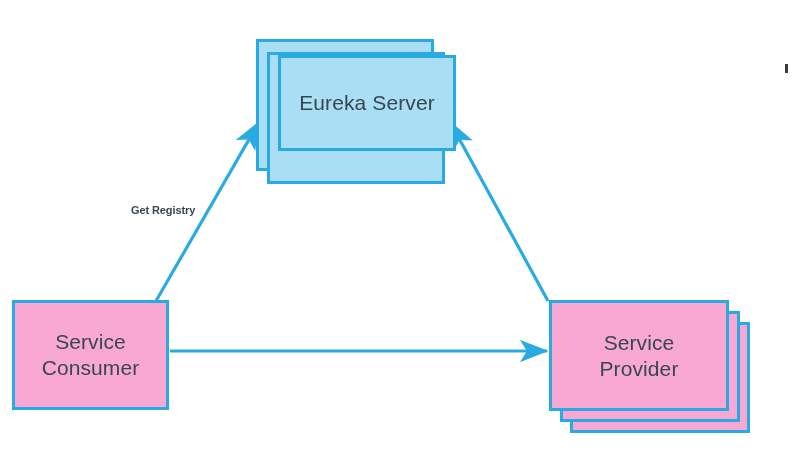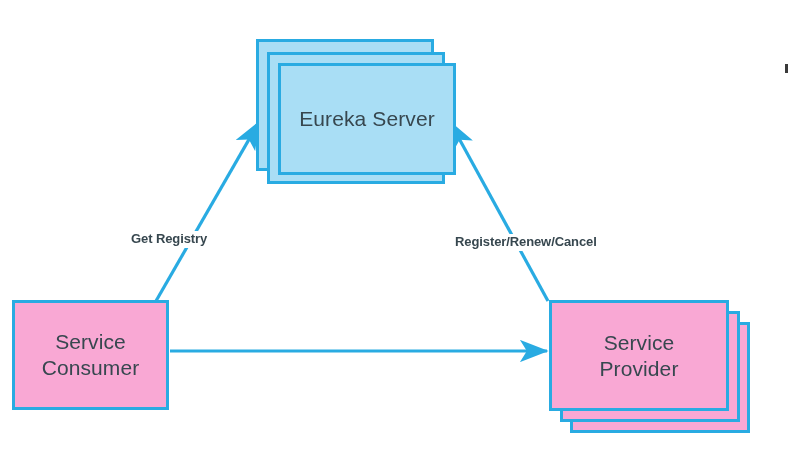--- a/index.html
+++ b/index.html
@@ -47,28 +47,27 @@
     color: #37474f;
     font-size: 21px;
     line-height: 1.22;
     letter-spacing: 0.1px;
     white-space: pre-line;
     font-weight: 400;
   }
   .edge-label {
     position: absolute;
     color: #37474f;
-    font-size: 13px;
+    font-size: 11px;
     font-weight: 700;
     letter-spacing: -0.1px;
     white-space: nowrap;
     background: #ffffff;
     padding: 1px 3px;
     line-height: 1.15;
-    margin-top: 28px;
   }
   .artifact {
     position: absolute;
     background: #3a3a3a;
     width: 3px;
     height: 9px;
   }
 </style>
 </head>
 <body>
@@ -84,36 +83,35 @@
 
     <line x1="156" y1="301" x2="259" y2="122" stroke="#29abe2" stroke-width="3.2" marker-end="url(#arrowhead)"></line>
 
     <line x1="548" y1="301" x2="450" y2="122" stroke="#29abe2" stroke-width="3.2" marker-end="url(#arrowhead)"></line>
 
     <line x1="170" y1="351" x2="547" y2="351" stroke="#29abe2" stroke-width="3.2" marker-end="url(#arrowhead)"></line>
   </svg>
 
   <div class="node-box blue-card" style="left:256px; top:39px; width:178px; height:132px;"></div>
   <div class="node-box blue-card" style="left:267px; top:52px; width:178px; height:132px;"></div>
-  <div class="node-box blue-card" style="left:278px; top:63px; width:178px; height:112px;">
+  <div class="node-box blue-card" style="left:278px; top:55px; width:178px; height:96px;">
     <span class="node-label">Eureka Server</span>
   </div>
 
   <div class="node-box yellow-card" style="left:12px; top:300px; width:157px; height:110px;">
     <span class="node-label">Service
 Consumer</span>
   </div>
 
   <div class="node-box yellow-card" style="left:570px; top:322px; width:180px; height:111px;"></div>
   <div class="node-box yellow-card" style="left:560px; top:311px; width:180px; height:111px;"></div>
   <div class="node-box yellow-card" style="left:549px; top:300px; width:180px; height:111px;">
     <span class="node-label">Service
 Provider</span>
   </div>
 
   <div class="edge-label" style="left:128px; top:203px;">Get Registry</div>
 
-  <div class="edge-label" style="left:452px; top:206px;">Register/Renew/Cancel</div>
 
 
   <div class="artifact" style="left:785px; top:64px;"></div>
 
 </div>
 
 </body></html>

